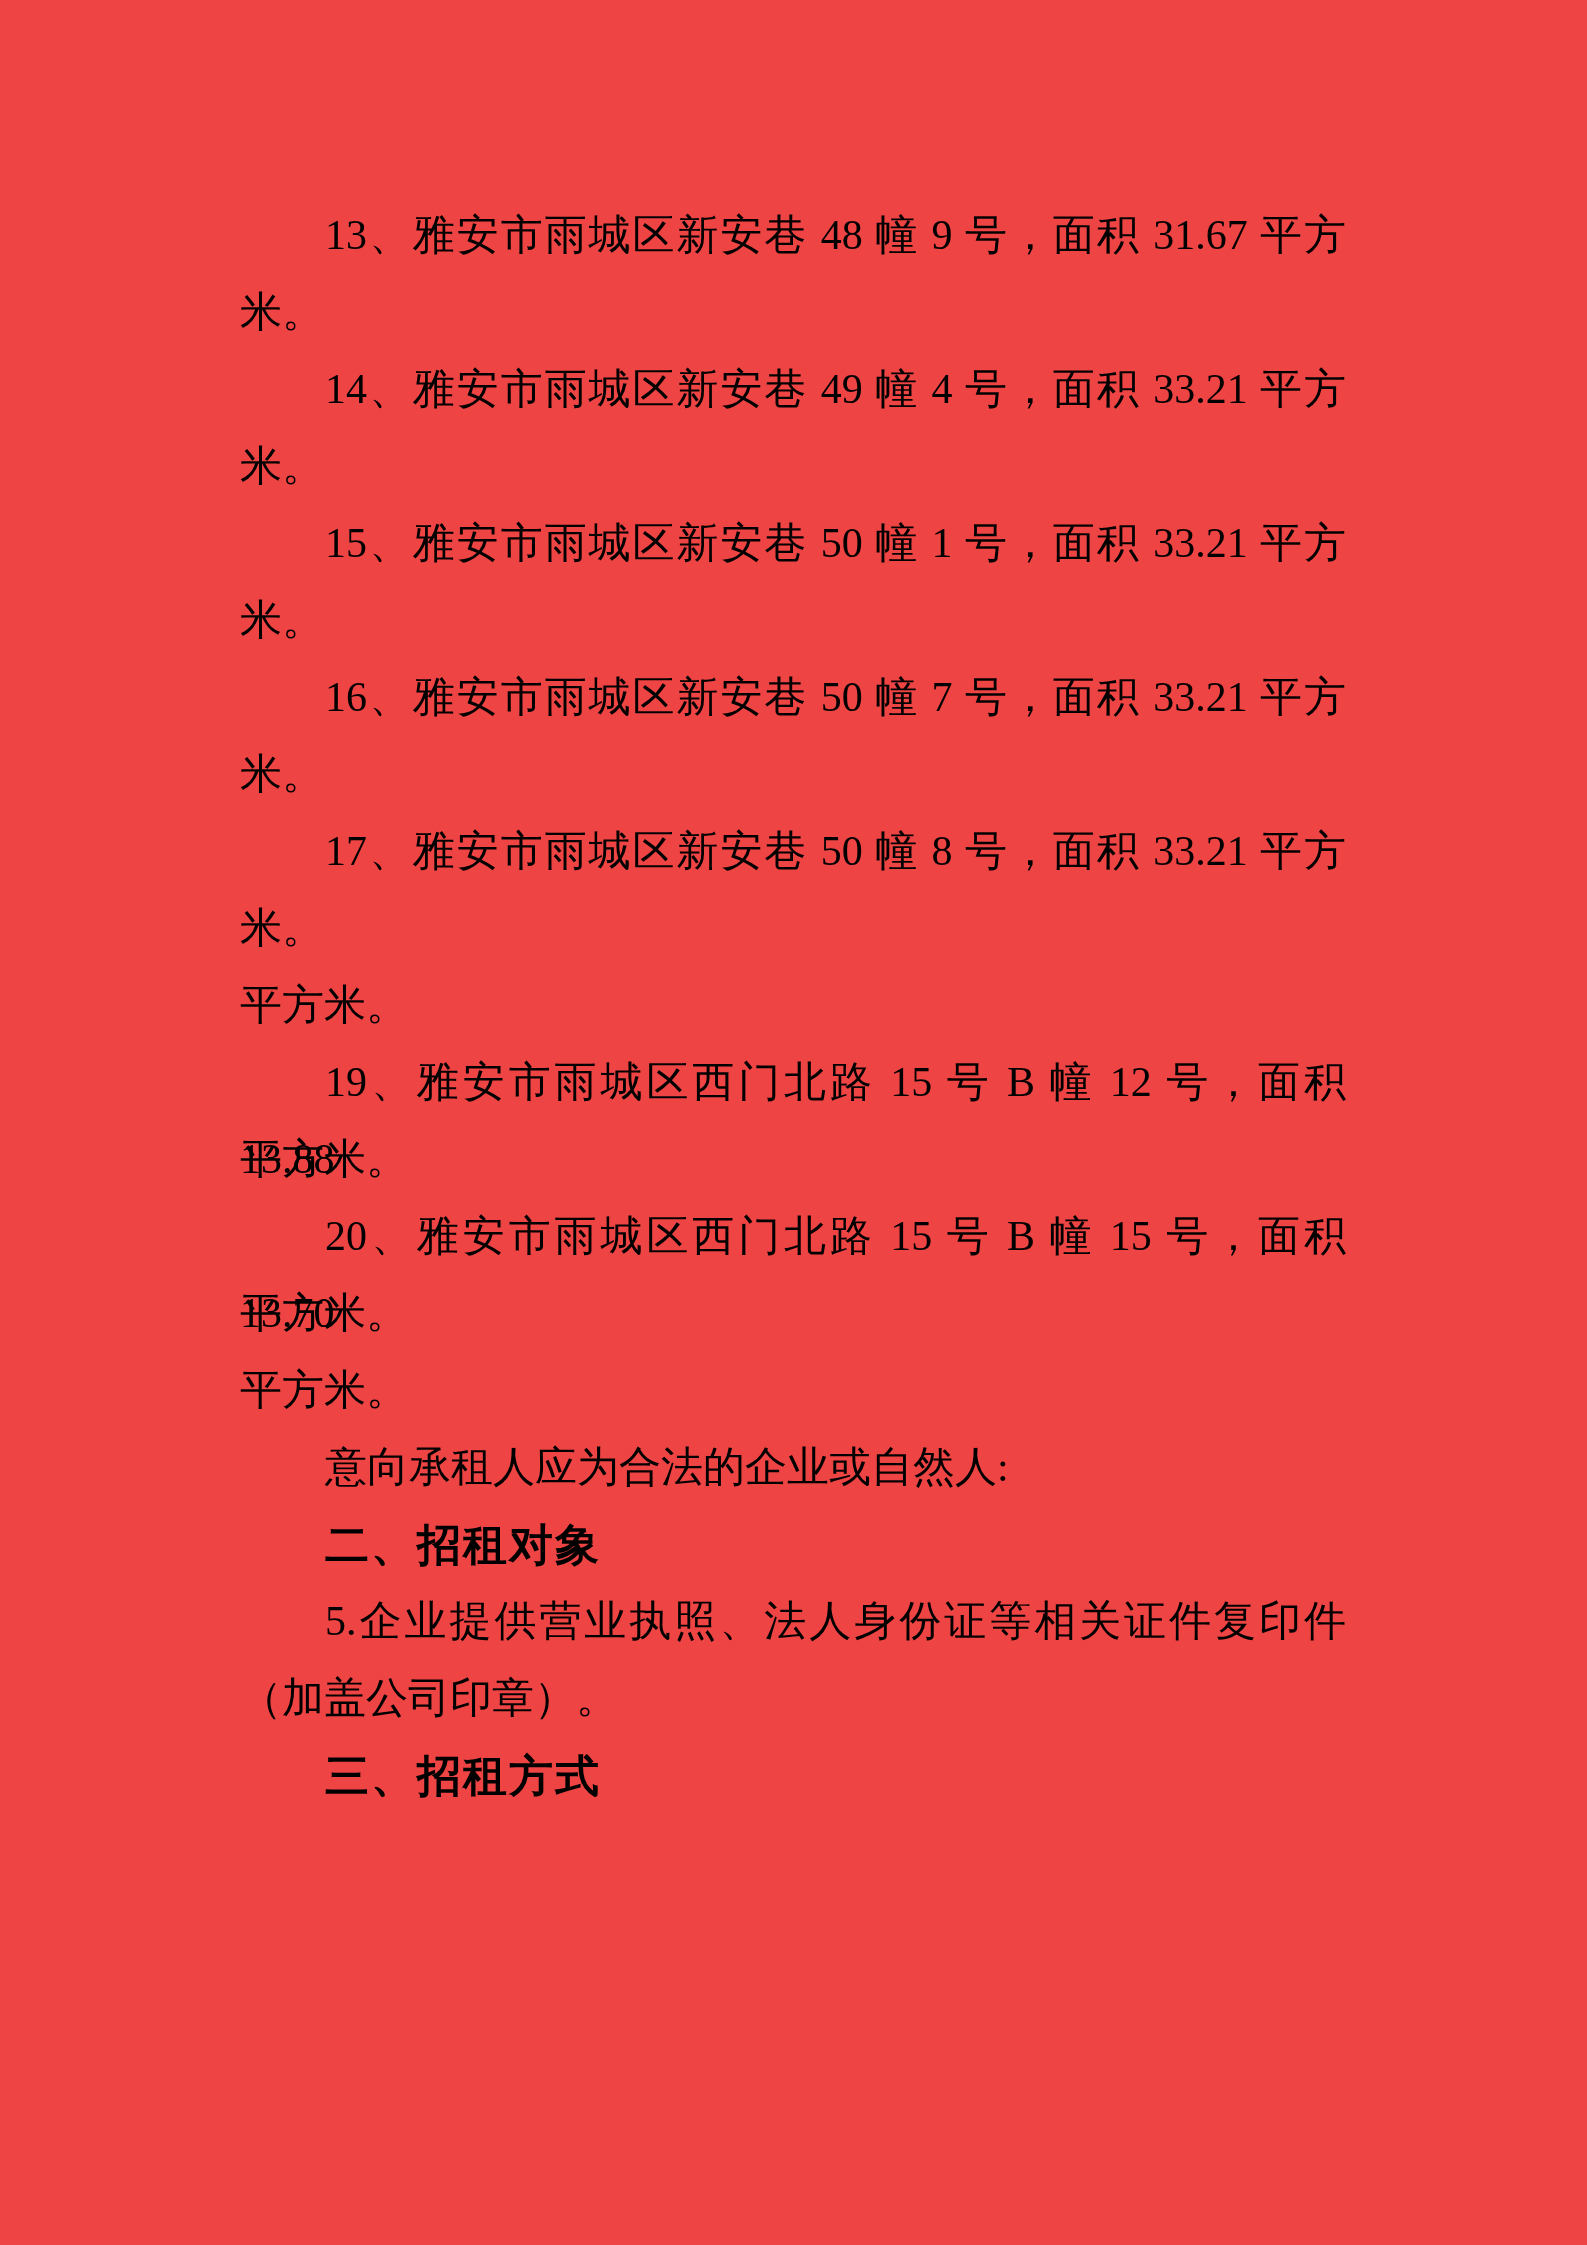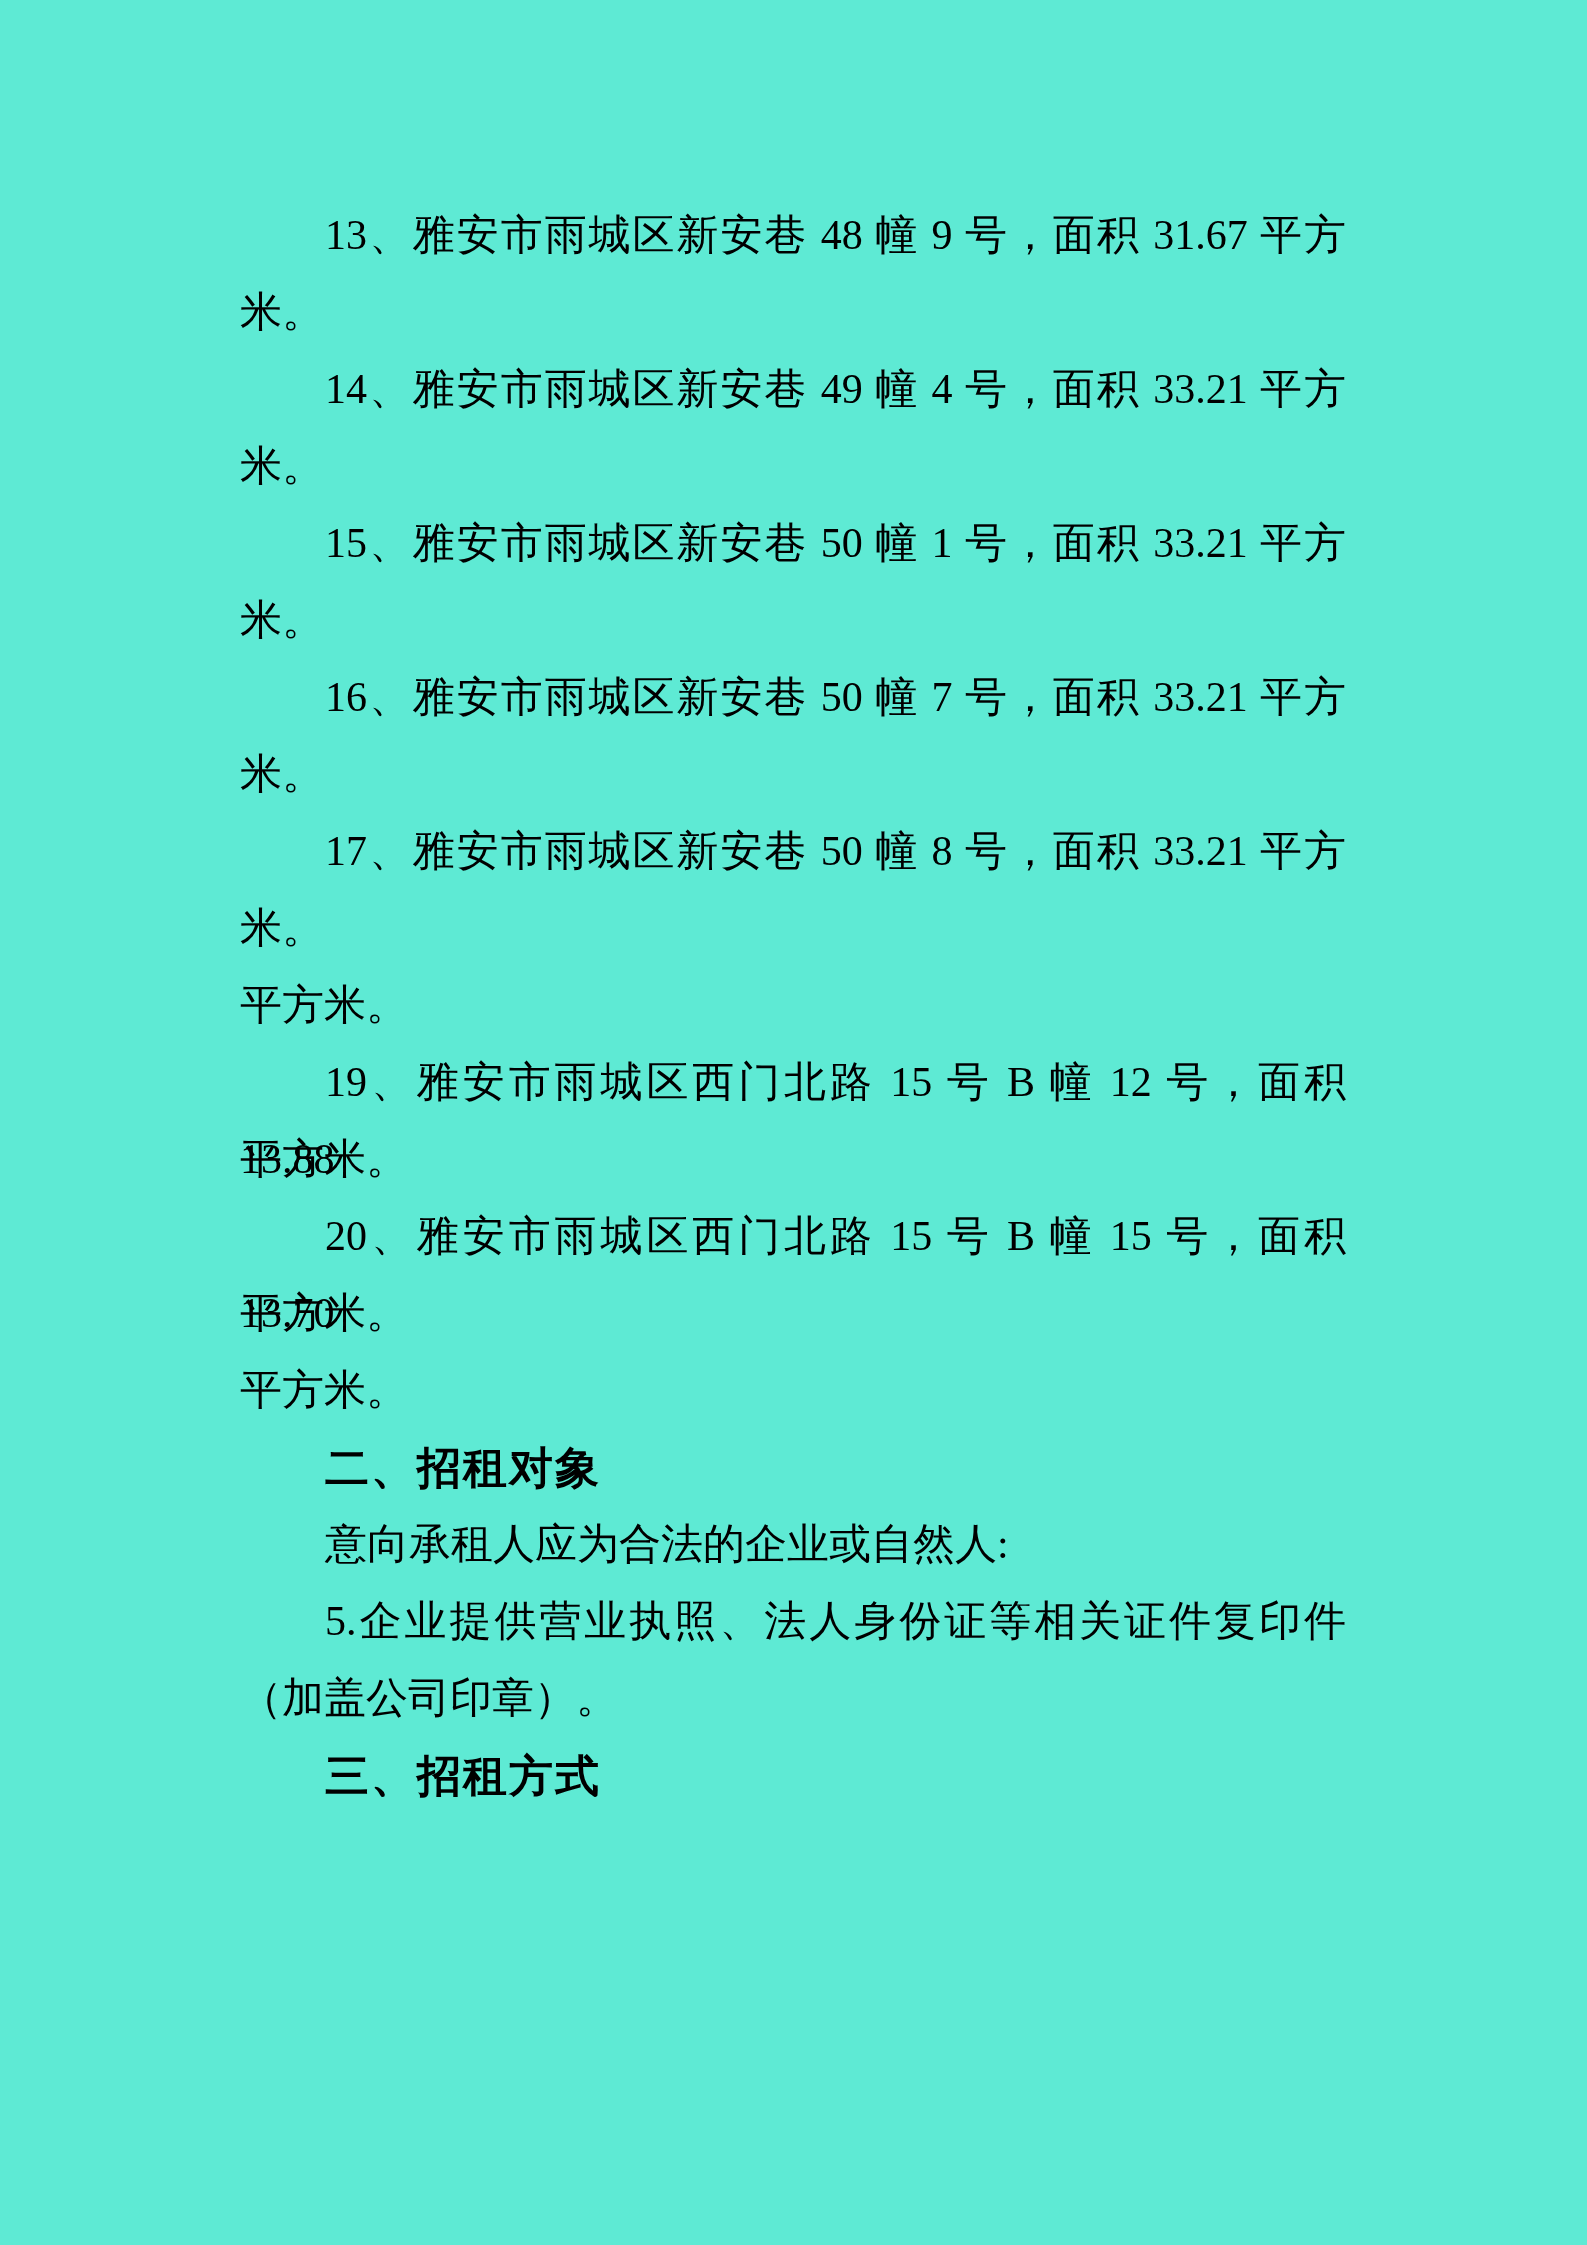--- a/index.html
+++ b/index.html
@@ -4,21 +4,21 @@
 <style>
   html, body {
     margin: 0;
     padding: 0;
     background: #e8e8e8;
   }
   .page {
     position: relative;
     width: 1587px;
     height: 2245px;
-    background: #5eead4;
+    background: #ef4444;
     overflow: hidden;
     margin: 0 auto;
   }
   .content {
     position: absolute;
     left: 240px;
     top: 197px;
     width: 1106px;
   }
   .line {
@@ -68,23 +68,23 @@
     <div class="line">平方米。</div>
 
     <div class="line indent stretch">19、雅安市雨城区西门北路 15 号 B 幢 12 号，面积 13.88</div>
     <div class="line">平方米。</div>
 
     <div class="line indent stretch">20、雅安市雨城区西门北路 15 号 B 幢 15 号，面积 13.70</div>
     <div class="line">平方米。</div>
 
     <div class="line">平方米。</div>
 
+    <div class="line indent">意向承租人应为合法的企业或自然人:</div>
+
     <div class="line indent heading">二、招租对象</div>
-
-    <div class="line indent">意向承租人应为合法的企业或自然人:</div>
 
     <div class="line indent stretch">5.企业提供营业执照、法人身份证等相关证件复印件</div>
     <div class="line">（加盖公司印章）。</div>
 
 
     <div class="line indent heading">三、招租方式</div>
 
   </div>
 </div>
 

